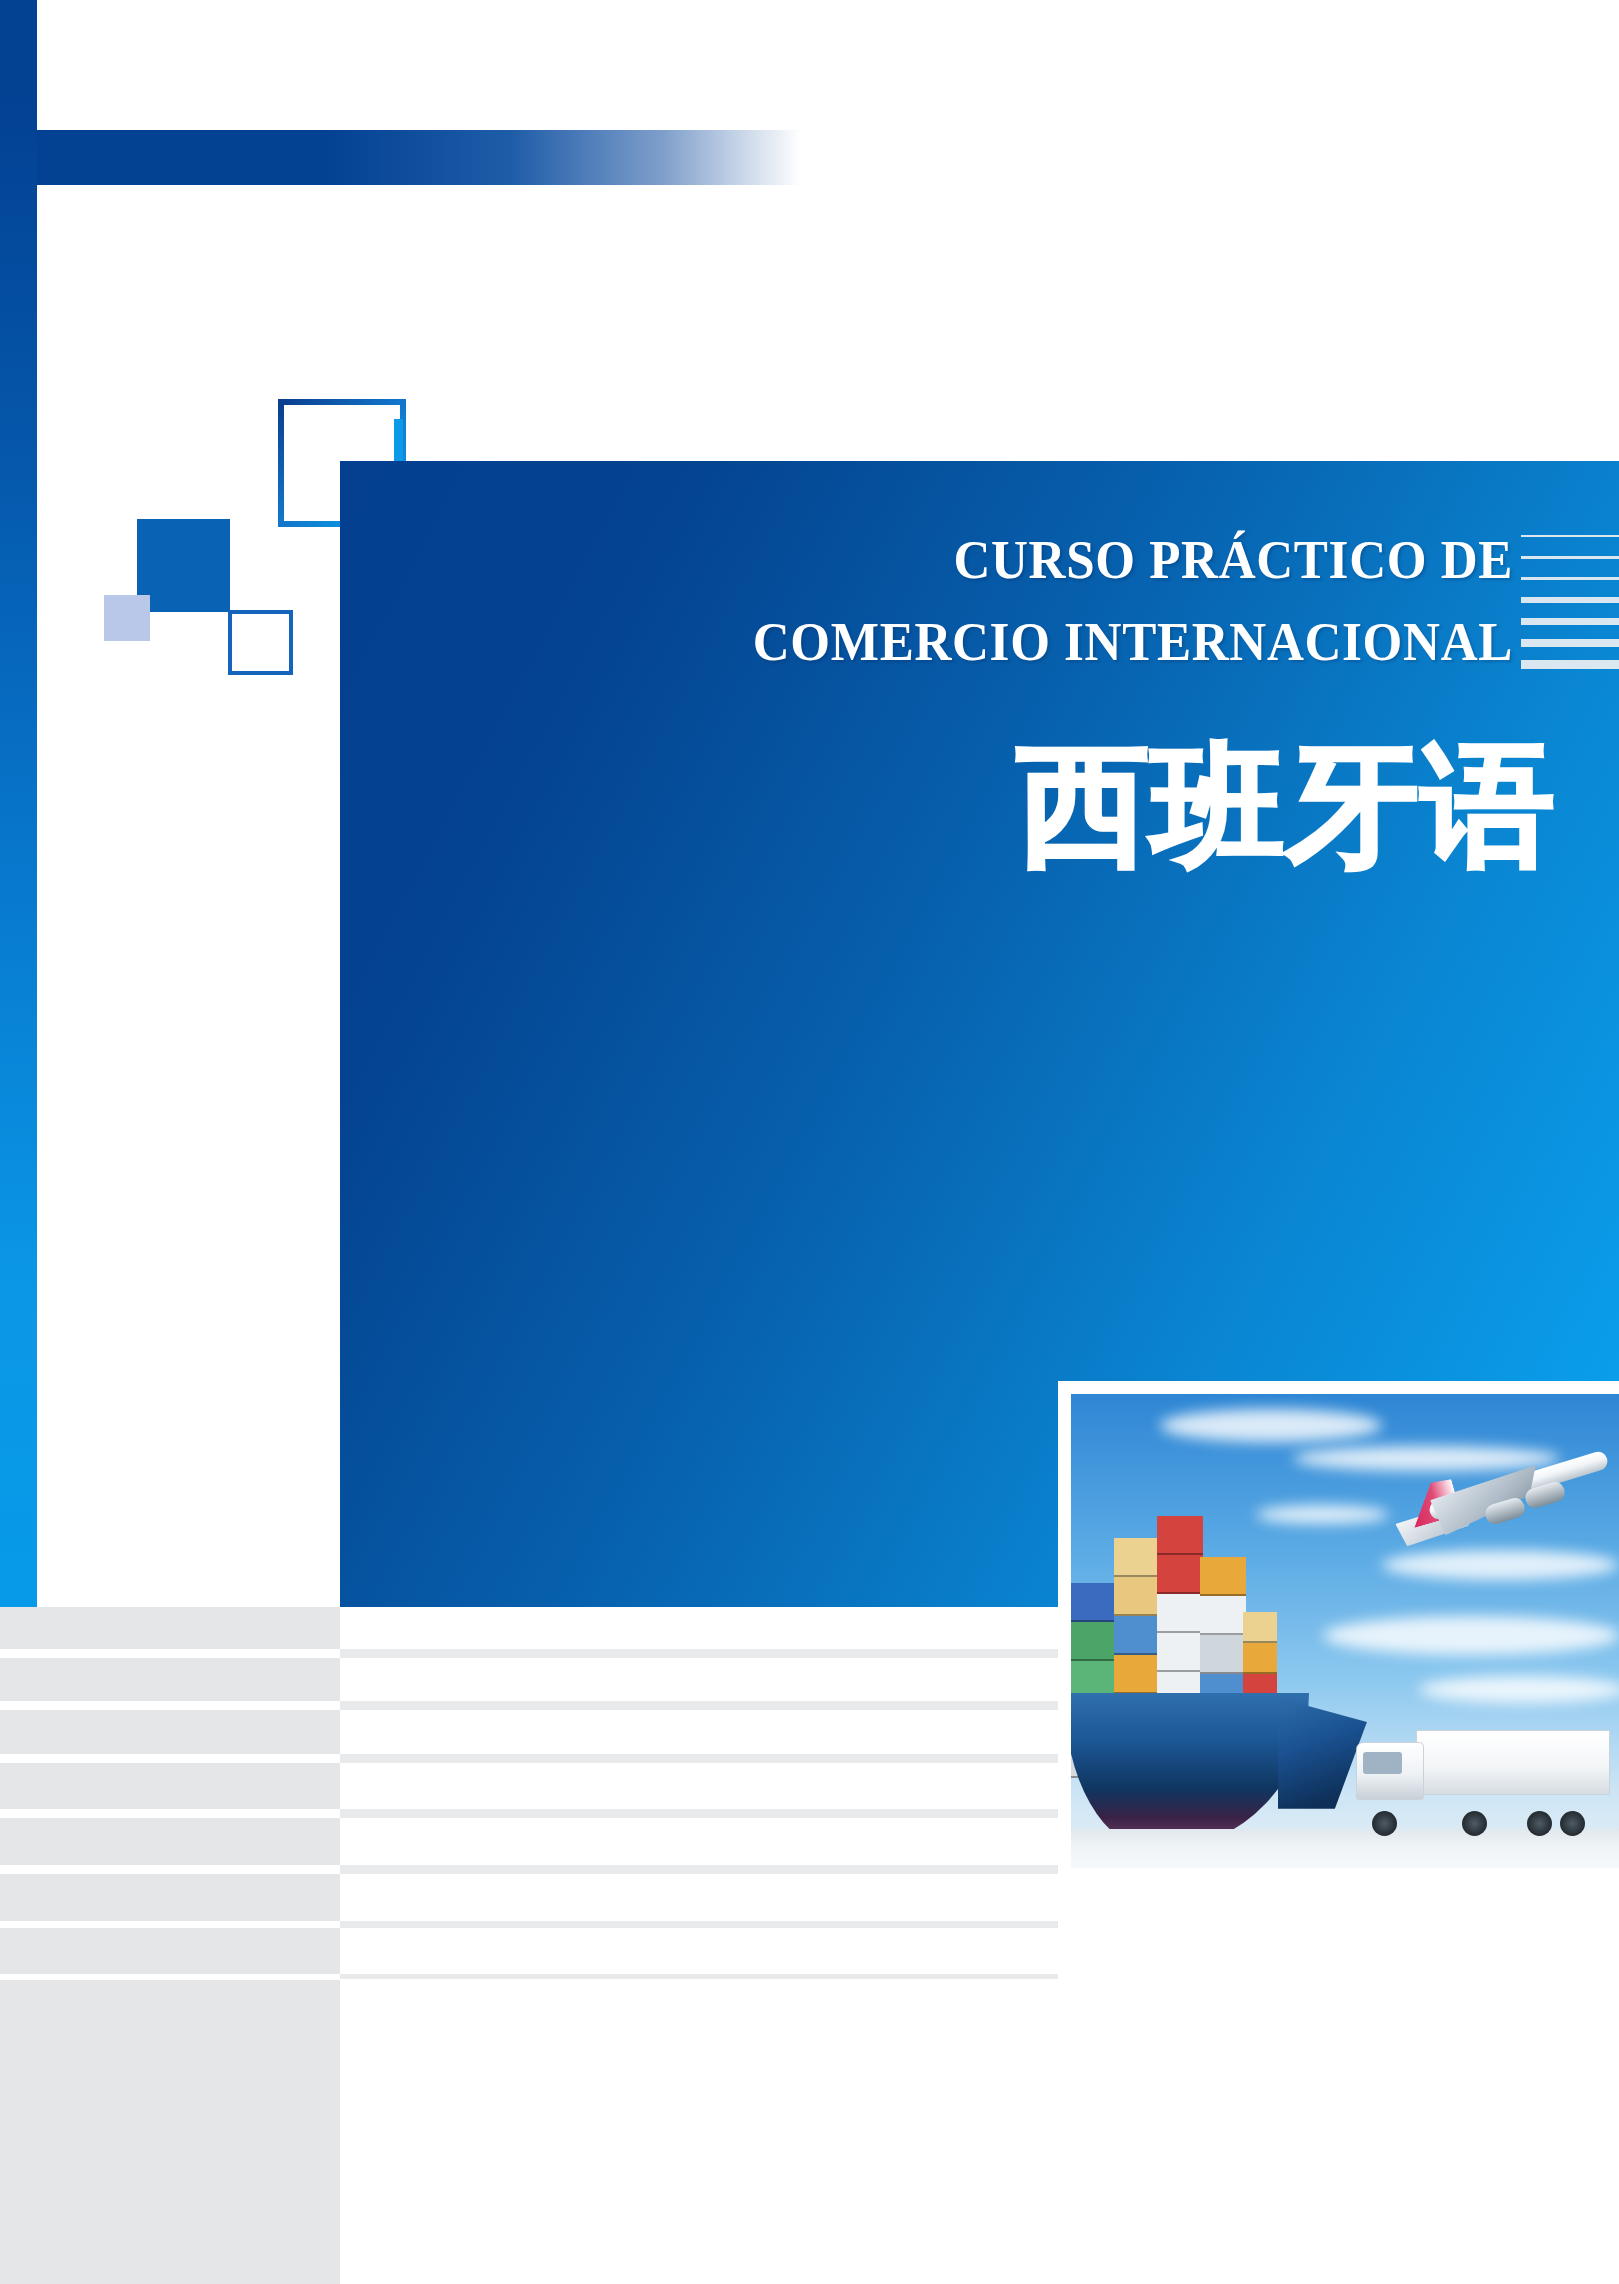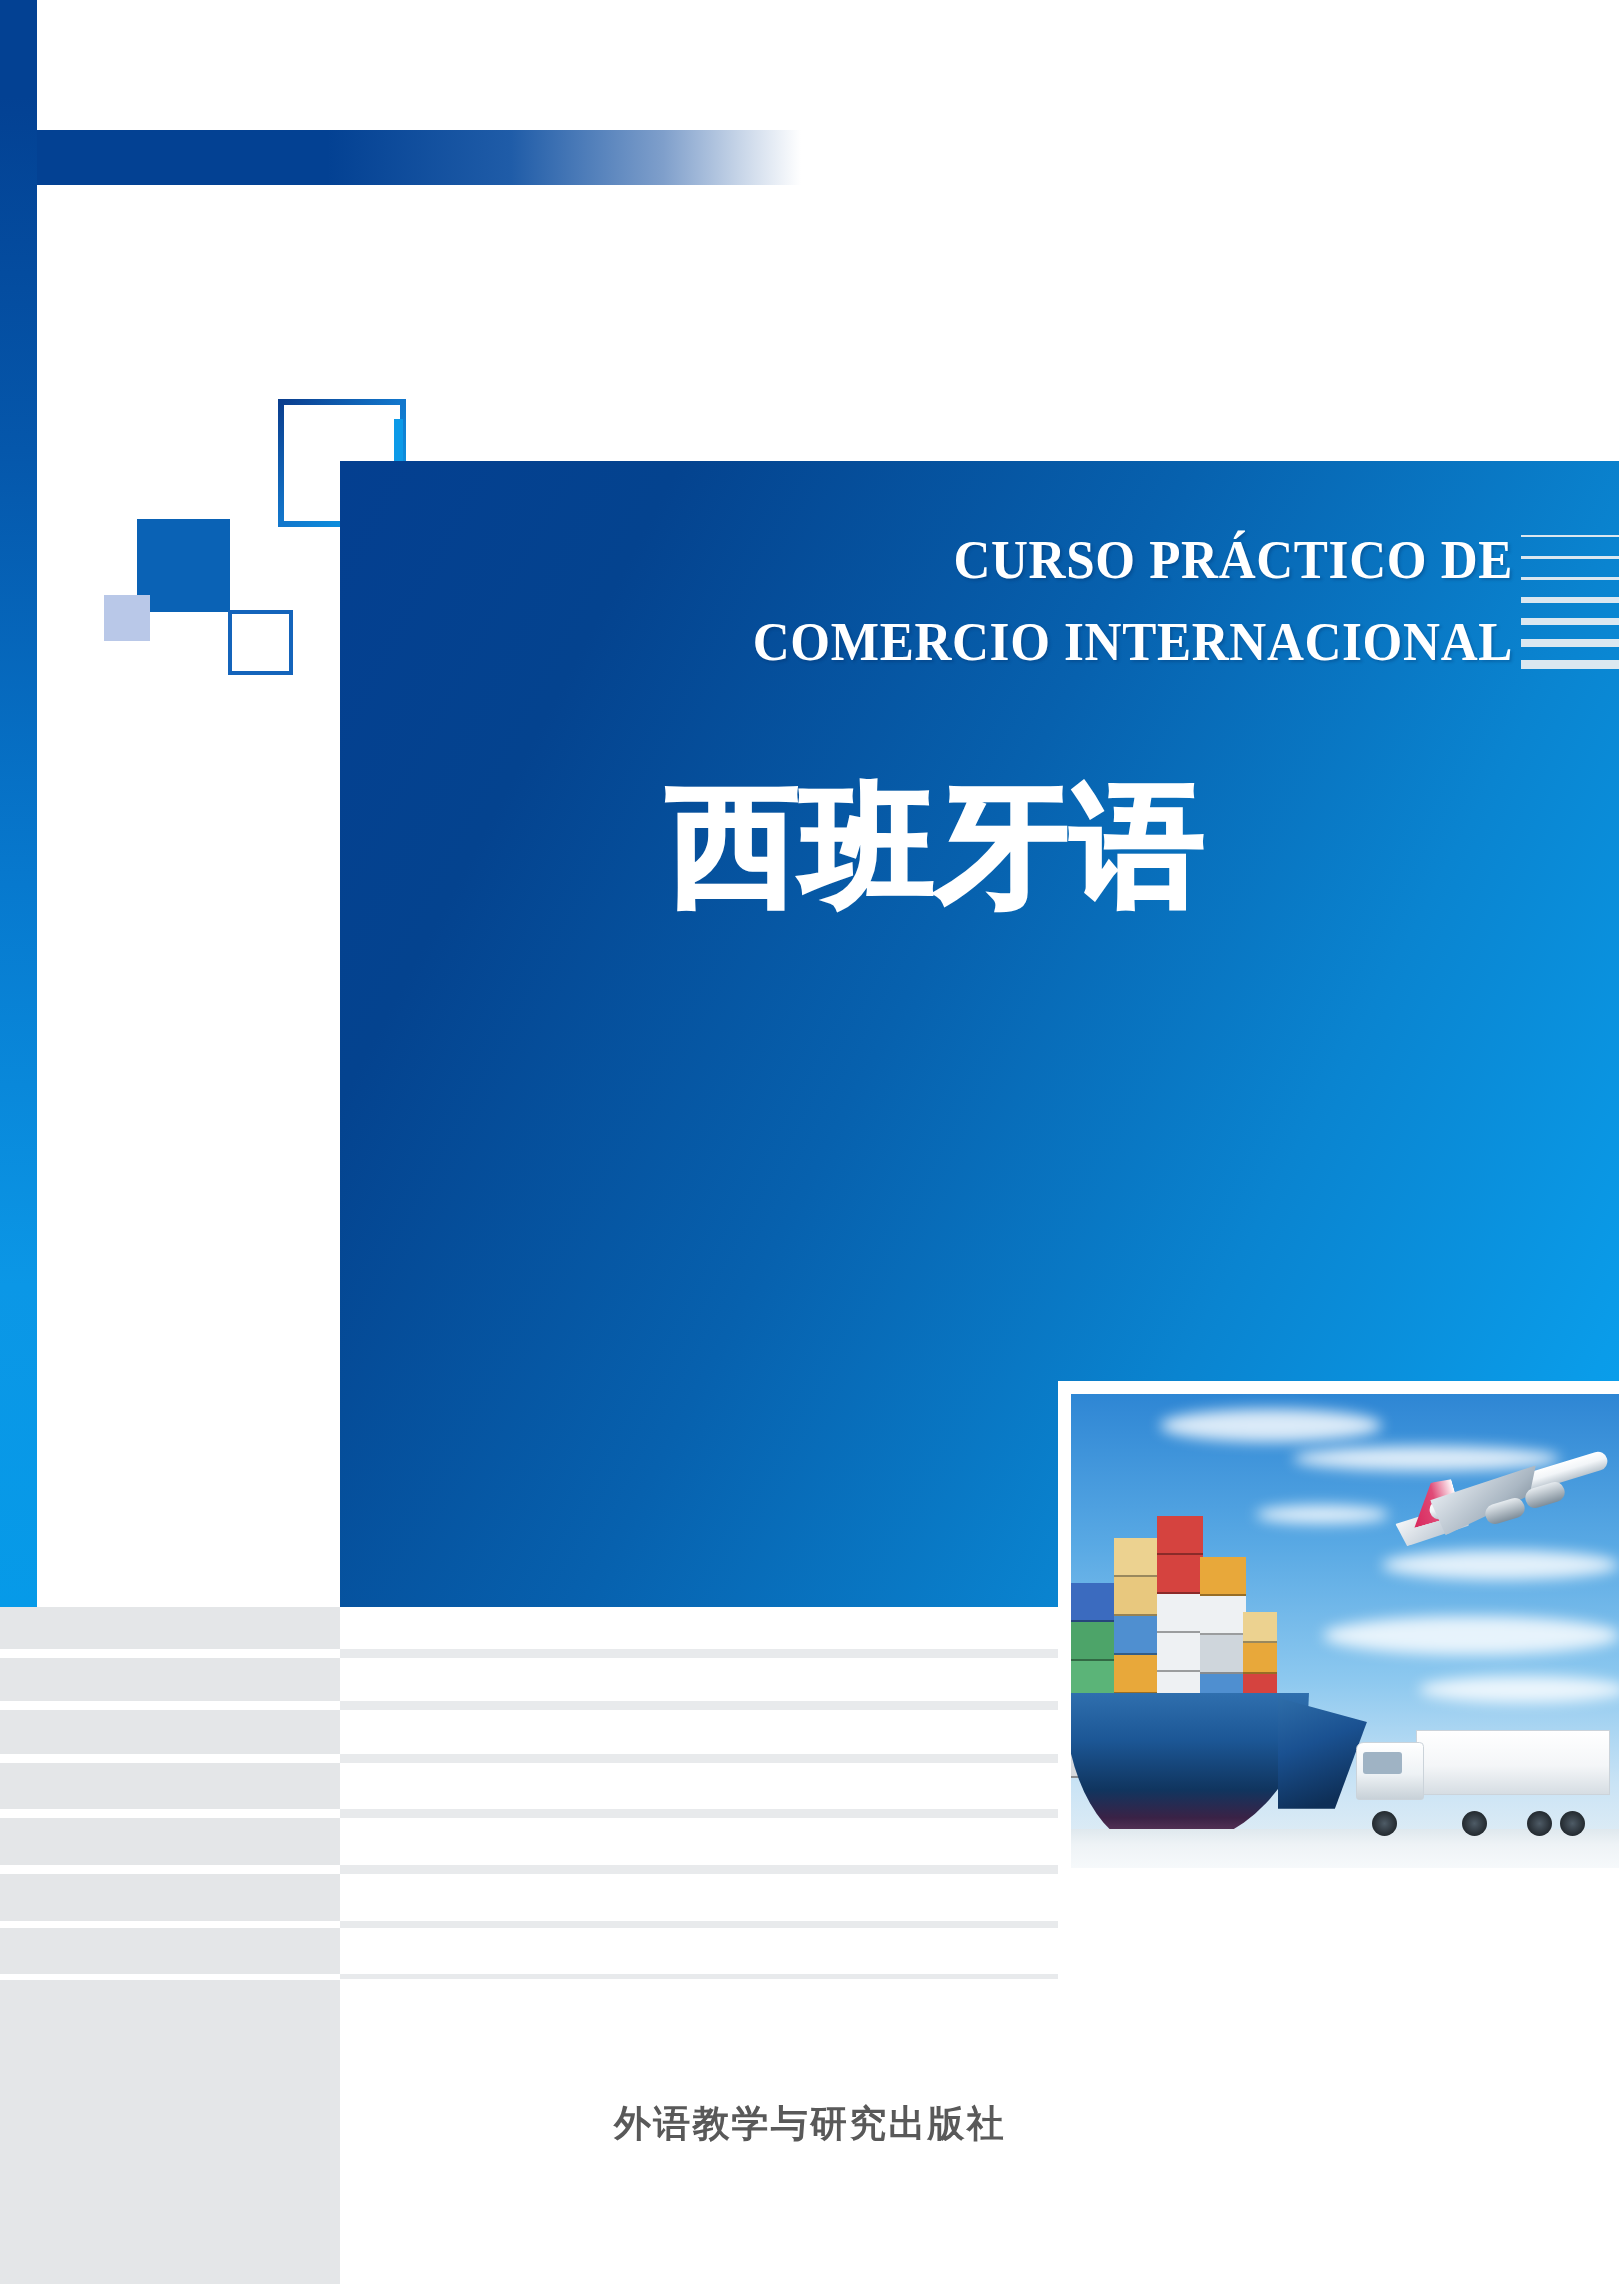--- a/index.html
+++ b/index.html
@@ -133,23 +133,23 @@
   .rule-stack i:nth-child(3) { height: 3.7px;  margin-bottom: 17px; }
   .rule-stack i:nth-child(4) { height: 5.2px;  margin-bottom: 15.6px; }
   .rule-stack i:nth-child(5) { height: 6.7px;  margin-bottom: 14px; }
   .rule-stack i:nth-child(6) { height: 8.2px; margin-bottom: 12.6px; }
   .rule-stack i:nth-child(7) { height: 9.6px; margin-bottom: 0; }
 
   
   .cn-title {
     position: absolute;
     left: 667px;
-    top: 758px;
+    top: 718px;
     width: 890px;
-    text-align: left;
+    text-align: right;
     color: #ffffff;
     font-family: "DejaVu Sans", "Liberation Sans", sans-serif;
     font-weight: 900;
     font-size: 132px;
     line-height: 174px;
     letter-spacing: 3px;
     white-space: nowrap;
     -webkit-text-stroke: 3.7px #ffffff;
   }
   .cn-line { display: block; }
@@ -462,16 +462,15 @@
     <i style="height:9px;"></i>
     <i style="height:47px;background:#ffffff;"></i>
     <i style="height:9px;"></i>
     <i style="height:47px;background:#ffffff;"></i>
     <i style="height:7.4px;"></i>
     <i style="height:46px;background:#ffffff;"></i>
     <i style="height:4.4px;"></i>
     <i style="height:305px;background:#ffffff;"></i>
   </div>
 
-  <div class="publisher">外语教学与研究出版社</div>
 
 </div>
 
 
 </body></html>

